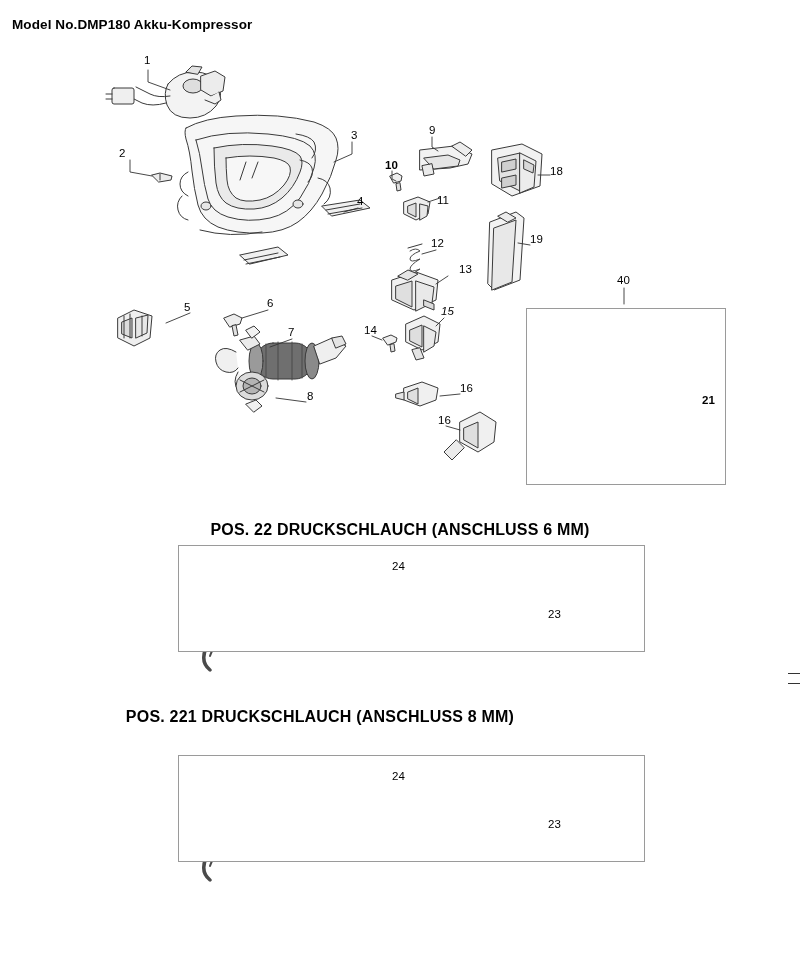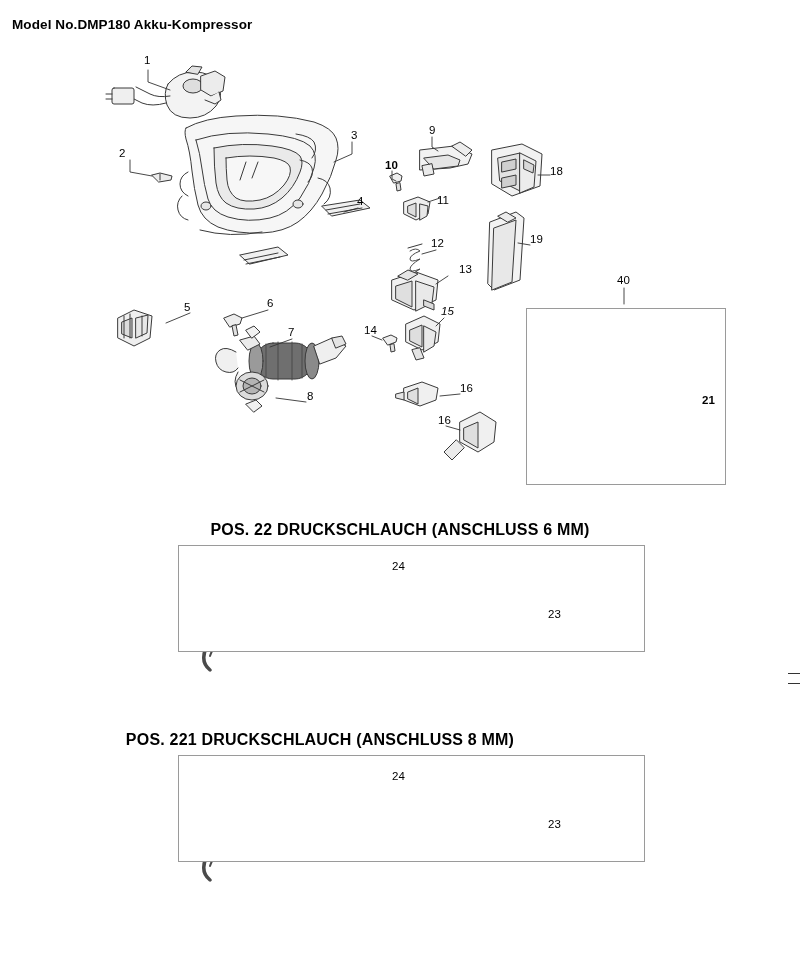--- a/index.html
+++ b/index.html
@@ -38,21 +38,21 @@
   }
   .section-title {
     position: absolute;
     font-size: 16px;
     font-weight: bold;
     letter-spacing: 0.2px;
     white-space: nowrap;
     text-align: center;
   }
   #hose22-title { left: 0; top: 521px; width: 800px; }
-  #hose221-title { left: 0; top: 731px; width: 640px; }
+  #hose221-title { left: 0; top: 708px; width: 640px; }
 
   .panel {
     position: absolute;
     border: 1px solid #9a9a9a;
     background: #ffffff;
   }
   #panel-20 { left: 526px; top: 308px; width: 198px; height: 175px; }
   #panel-22 { left: 178px; top: 545px; width: 465px; height: 105px; }
   #panel-221 { left: 178px; top: 755px; width: 465px; height: 105px; }
 

